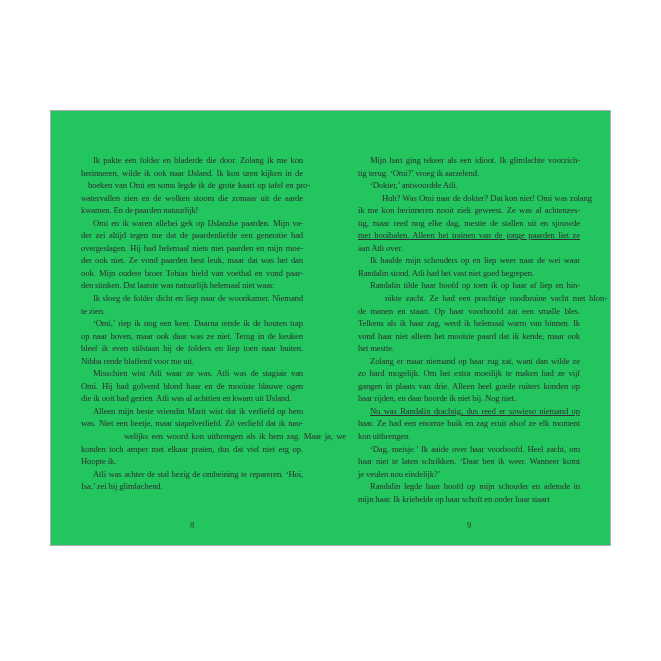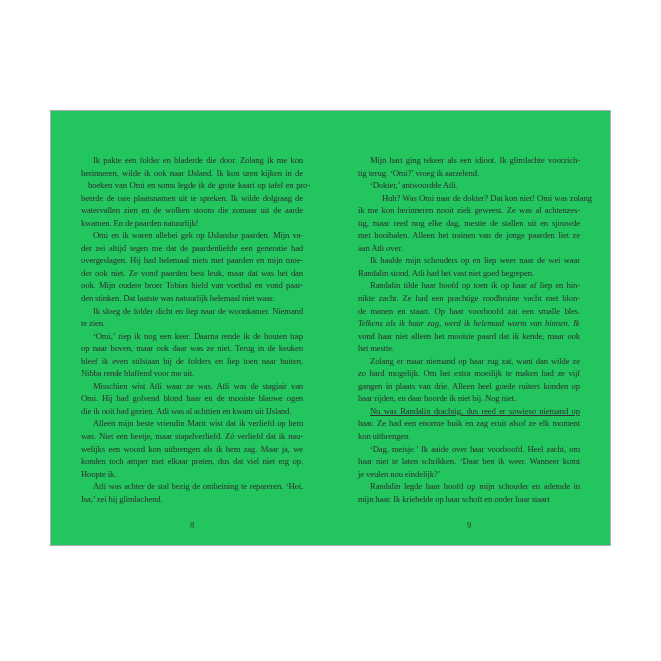--- a/index.html
+++ b/index.html
@@ -51,61 +51,60 @@
   .page-number.right { left: 307px; }
 </style>
 </head>
 <body>
 
 <div class="book-spread">
   <div class="text-column left">
       <div class="line indent"><span style="word-spacing: 1.33px;">Ik pakte een folder en bladerde die door. Zolang ik me kon</span></div>
       <div class="line"><span style="word-spacing: 1.37px;">herinneren, wilde ik ook naar IJsland. Ik kon uren kijken in de</span></div>
       <div class="line"><span style="word-spacing: 0.64px; padding-left: 7px;">boeken van Omi en soms legde ik de grote kaart op tafel en pro-</span></div>
-      <div class="line"><span style="word-spacing: 1.17px;">beerde de rare plaatsnamen uit te spreken. Ik wilde dolgraag de</span></div>
       <div class="line"><span style="word-spacing: 1.86px;">watervallen zien en de wolken stoom die zomaar uit de aarde</span></div>
       <div class="line last"><span>kwamen. En de paarden natuurlijk!</span></div>
       <div class="line indent"><span style="word-spacing: 1.15px;">Omi en ik waren allebei gek op IJslandse paarden. Mijn va-</span></div>
       <div class="line"><span style="word-spacing: 1.86px; font-family: Liberation Serif, serif;">der zei altijd tegen me dat de paardenliefde een generatie had</span></div>
       <div class="line"><span style="word-spacing: 1.09px;">overgeslagen. Hij had helemaal niets met paarden en mijn moe-</span></div>
       <div class="line"><span style="word-spacing: 1.33px;">der ook niet. Ze vond paarden best leuk, maar dat was het dan</span></div>
       <div class="line"><span style="word-spacing: 1.38px;">ook. Mijn oudere broer Tobias hield van voetbal en vond paar-</span></div>
       <div class="line last"><span>den stinken. Dat laatste was natuurlijk helemaal niet waar.</span></div>
       <div class="line indent"><span style="word-spacing: 0.63px;">Ik sloeg de folder dicht en liep naar de woonkamer. Niemand</span></div>
       <div class="line last"><span>te zien.</span></div>
       <div class="line indent"><span style="word-spacing: 1.25px;">‘Omi,’ riep ik nog een keer. Daarna rende ik de houten trap</span></div>
       <div class="line"><span style="word-spacing: 1.34px;">op naar boven, maar ook daar was ze niet. Terug in de keuken</span></div>
       <div class="line"><span style="word-spacing: 2.02px;">bleef ik even stilstaan bij de folders en liep toen naar buiten.</span></div>
       <div class="line last"><span>Nibba rende blaffend voor me uit.</span></div>
       <div class="line indent"><span style="word-spacing: 2.05px;">Misschien wist Atli waar ze was. Atli was de stagiair van</span></div>
       <div class="line"><span style="word-spacing: 1.9px;">Omi. Hij had golvend blond haar en de mooiste blauwe ogen</span></div>
       <div class="line last"><span>die ik ooit had gezien. Atli was al achttien en kwam uit IJsland.</span></div>
       <div class="line indent"><span style="word-spacing: 0.96px;">Alleen mijn beste vriendin Marit wist dat ik verliefd op hem</span></div>
       <div class="line"><span style="word-spacing: 0.83px;">was. Niet een beetje, maar stapelverliefd. Zó verliefd dat ik nau-</span></div>
-      <div class="line"><span style="word-spacing: 1.37px;">welijks een woord kon uitbrengen als ik hem zag. Maar ja, we</span></div>
+      <div class="line"><span style="word-spacing: 1.37px; margin-left: 43px;">welijks een woord kon uitbrengen als ik hem zag. Maar ja, we</span></div>
       <div class="line"><span style="word-spacing: 1.5px;">konden toch amper met elkaar praten, dus dat viel niet erg op.</span></div>
       <div class="line last"><span>Hoopte ik.</span></div>
       <div class="line indent"><span style="word-spacing: 0.56px;">Atli was achter de stal bezig de omheining te repareren. ‘Hoi,</span></div>
       <div class="line last"><span>Isa,’ zei hij glimlachend.</span></div>
     </div>
   <div class="text-column right">
       <div class="line indent"><span style="word-spacing: 1.24px;">Mijn hart ging tekeer als een idioot. Ik glimlachte voorzich-</span></div>
       <div class="line last"><span>tig terug. ‘Omi?’ vroeg ik aarzelend.</span></div>
       <div class="line indent last"><span>‘Dokter,’ antwoordde Atli.</span></div>
       <div class="line indent"><span style="word-spacing: 0.27px; margin-left: 12px;">Huh? Was Omi naar de dokter? Dat kon niet! Omi was zolang</span></div>
       <div class="line"><span style="word-spacing: 1.38px;">ik me kon herinneren nooit ziek geweest. Ze was al achtenzes-</span></div>
       <div class="line"><span style="word-spacing: 1.95px;">tig, maar reed nog elke dag, mestte de stallen uit en sjouwde</span></div>
-      <div class="line"><span style="word-spacing: 1.64px;">met hooibalen. Alleen het trainen van de jonge paarden liet ze</span></div>
+      <div class="line"><span style="word-spacing: 1.64px; text-decoration: underline;">met hooibalen. Alleen het trainen van de jonge paarden liet ze</span></div>
       <div class="line last"><span>aan Atli over.</span></div>
       <div class="line indent"><span style="word-spacing: 1.34px; margin-top: 24px;">Ik haalde mijn schouders op en liep weer naar de wei waar</span></div>
       <div class="line last"><span>Randalin stond. Atli had het vast niet goed begrepen.</span></div>
       <div class="line indent"><span style="word-spacing: 1.24px;">Randalin tilde haar hoofd op toen ik op haar af liep en hin-</span></div>
-      <div class="line"><span style="word-spacing: 2.13px;">nikte zacht. Ze had een prachtige roodbruine vacht met blon-</span></div>
+      <div class="line"><span style="word-spacing: 2.13px; margin-left: 27px;">nikte zacht. Ze had een prachtige roodbruine vacht met blon-</span></div>
       <div class="line"><span style="word-spacing: 2.57px;">de manen en staart. Op haar voorhoofd zat een smalle bles.</span></div>
-      <div class="line"><span style="word-spacing: 1.27px; font-style: italic;">Telkens als ik haar zag, werd ik helemaal warm van binnen. Ik</span></div>
+      <div class="line"><span style="word-spacing: 1.27px;">Telkens als ik haar zag, werd ik helemaal warm van binnen. Ik</span></div>
       <div class="line"><span style="word-spacing: 1.2px;">vond haar niet alleen het mooiste paard dat ik kende, maar ook</span></div>
       <div class="line last"><span>het mestte.</span></div>
       <div class="line indent"><span style="word-spacing: 1.1px;">Zolang er maar niemand op haar rug zat, want dan wilde ze</span></div>
       <div class="line"><span style="word-spacing: 1.7px;">zo hard mogelijk. Om het extra moeilijk te maken had ze vijf</span></div>
       <div class="line"><span style="word-spacing: 1.49px;">gangen in plaats van drie. Alleen heel goede ruiters konden op</span></div>
       <div class="line last"><span>haar rijden, en daar hoorde ik niet bij. Nog niet.</span></div>
       <div class="line indent"><span style="word-spacing: 1.37px; text-decoration: underline;">Nu was Randalin drachtig, dus reed er sowieso niemand op</span></div>
       <div class="line"><span style="word-spacing: 1.11px;">haar. Ze had een enorme buik en zag eruit alsof ze elk moment</span></div>
       <div class="line last"><span>kon uitbrengen.</span></div>
       <div class="line indent"><span style="word-spacing: 1.15px;">‘Dag, meisje.’ Ik aaide over haar voorhoofd. Heel zacht, om</span></div>

